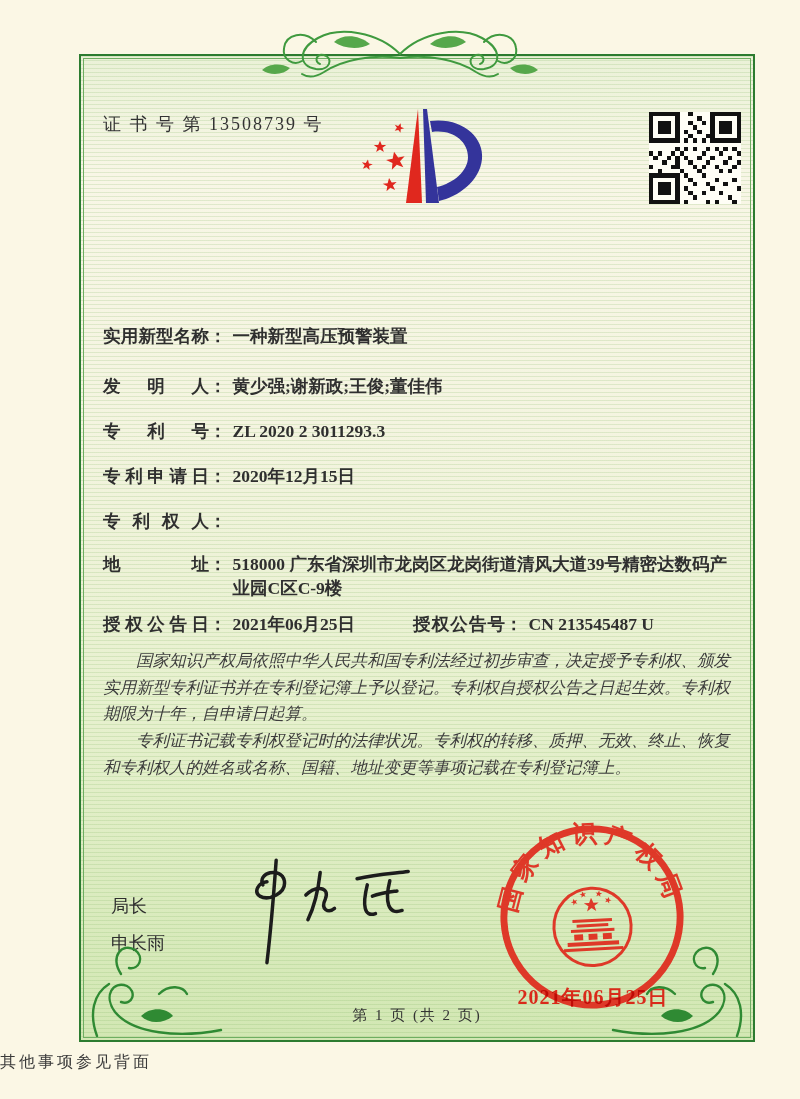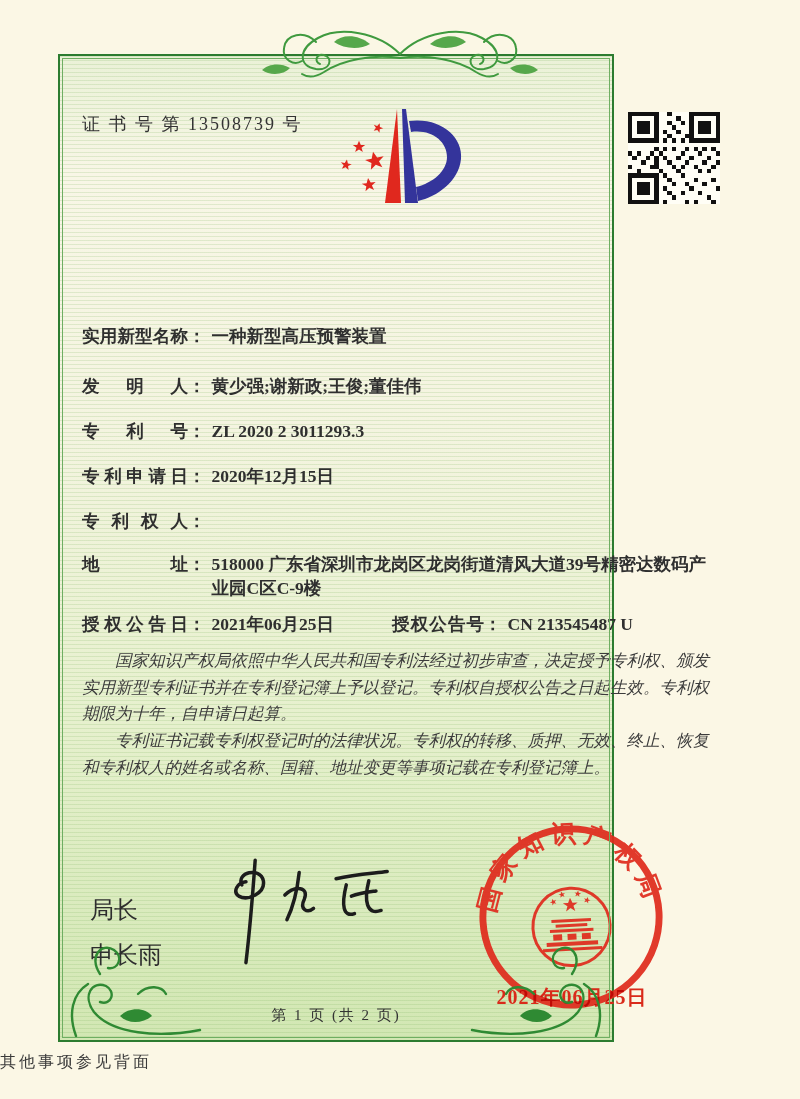--- a/index.html
+++ b/index.html
@@ -5,21 +5,21 @@
   * { margin:0; padding:0; box-sizing:border-box; }
   html,body { width:800px; height:1099px; }
   body {
     position:relative;
     background:#fbf7e5;
     font-family:"Liberation Serif","DejaVu Serif",serif;
     color:#2f2f2f;
     overflow:hidden;
   }
   .frame {
-    position:absolute; left:58px; top:54px; width:556px; height:988px;
+    position:absolute; left:79px; top:54px; width:676px; height:988px;
     border:2px solid #2c7c30;
     background:linear-gradient(180deg,#eaf1d7 0%,#f8f6e6 12%,#f4f4e0 38%,#e6f0cd 68%,#d2e7b3 100%);
   }
   .frame::before {
     content:""; position:absolute; inset:2px;
     border:1px solid #6fae62; pointer-events:none; z-index:2;
   }
   .guilloche {
     position:absolute; inset:0; z-index:0;
     background:repeating-linear-gradient(180deg, rgba(125,180,95,.20) 0 1px, rgba(255,255,255,0) 1px 4px);
@@ -41,21 +41,21 @@
   .r1{margin-bottom:26px;} .r2{margin-bottom:21px;} .r3{margin-bottom:21px;}
   .r4{margin-bottom:20px;} .r5{margin-bottom:19px;} .r6{margin-bottom:12px;}
   .flabel { display:inline-block; width:106px; text-align:justify; text-align-last:justify; flex:none; }
   .fcolon { flex:none; margin-right:6px; }
   .fvalue { flex:0 1 auto; max-width:510px; }
   .grant-group { display:flex; margin-left:58px; }
   .grant-group .flabel { width:92px; }
   .paras { position:absolute; left:22px; top:592px; width:632px;
            font-size:16.5px; line-height:1.62; color:#3c3c3c; }
   .paras p { text-indent:2em;font-style:italic; }
-  .signer { position:absolute; left:30px; top:838px; font-size:24px; color:#2e2e2e; }
+  .signer { position:absolute; left:30px; top:838px; font-size:18px; color:#2e2e2e; }
   .signer .s-title { margin-bottom:13px; }
   .signature { position:absolute; left:145px; top:798px; width:215px; height:118px; }
   .seal-wrap { position:absolute; left:412px; top:762px; width:200px; height:206px; }
   .seal-svg { position:absolute; left:0; top:0; width:198px; height:198px;
               transform:rotate(-3deg); opacity:.93; mix-blend-mode:multiply; }
   .seal-date { position:absolute; left:0; right:0; top:166px; text-align:center;
                font-size:20px; font-weight:bold; color:#d92a1a; letter-spacing:1px;
                mix-blend-mode:multiply; }
   .page-num { position:absolute; left:0; right:0; top:950px; text-align:center;
               font-size:15px; letter-spacing:2px; color:#333;border-radius:6px; }

